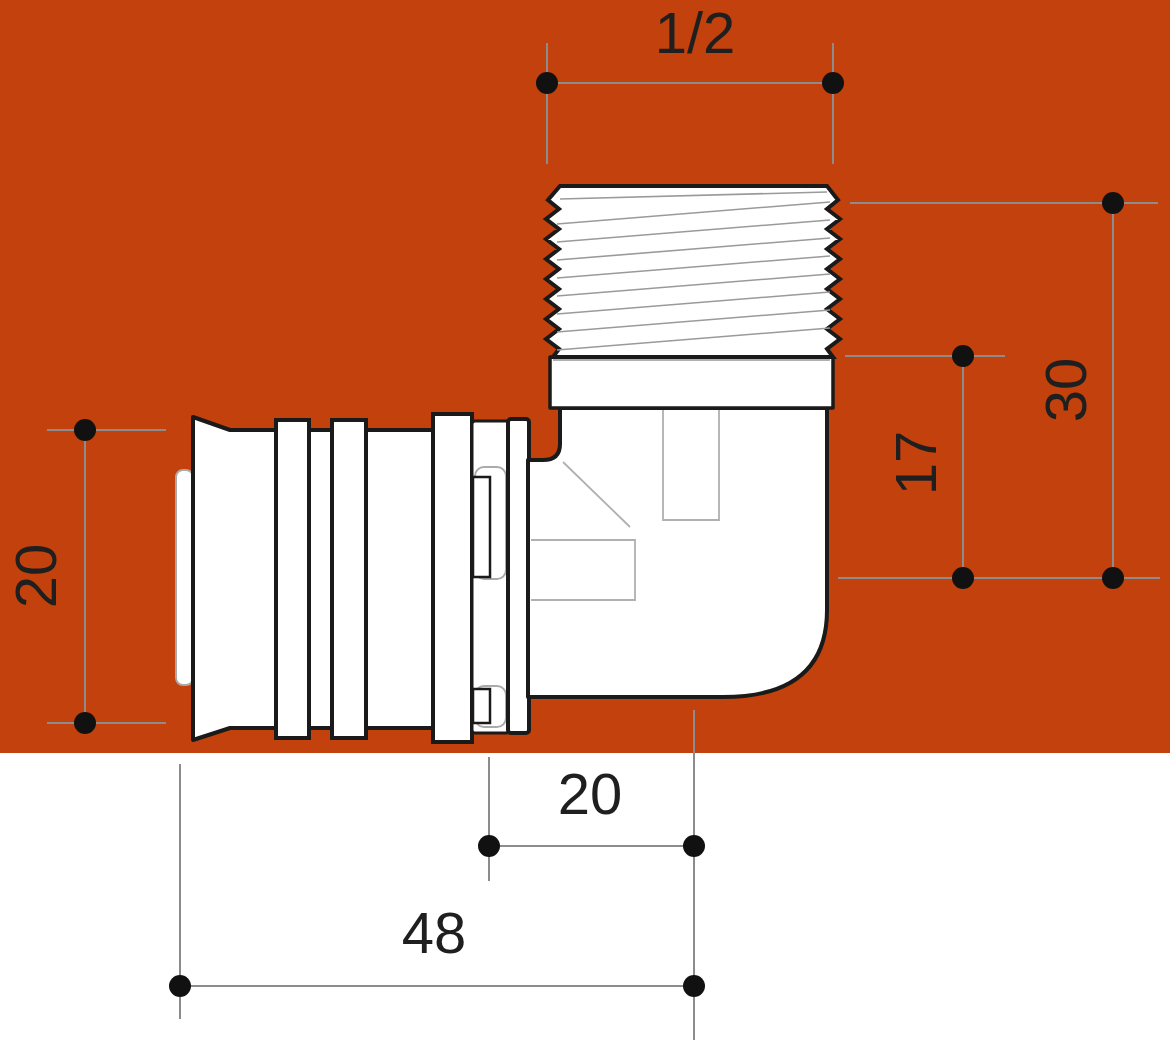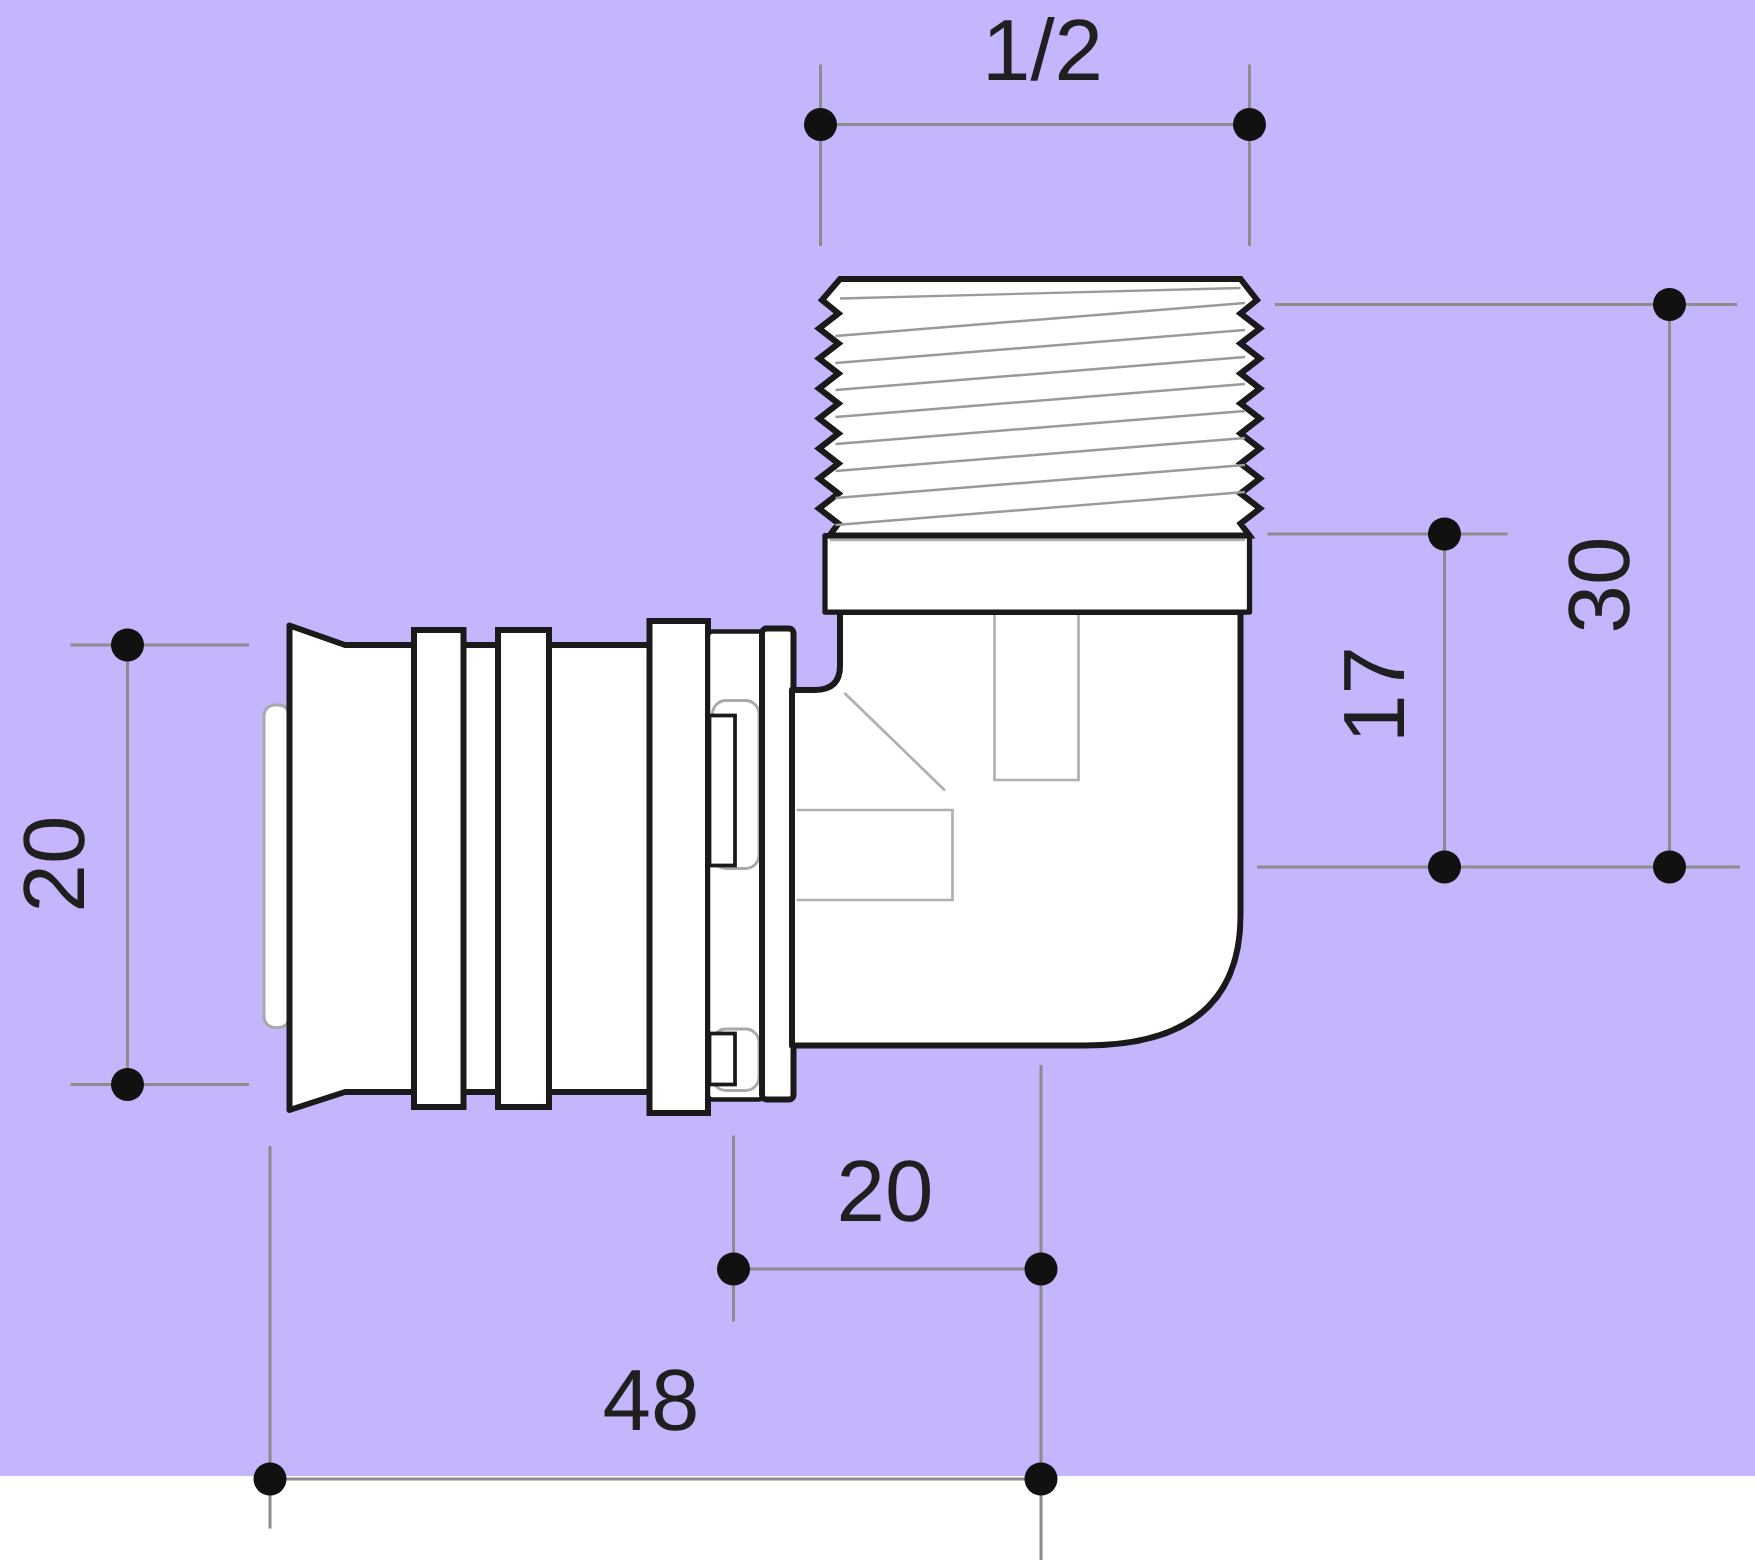--- a/index.html
+++ b/index.html
@@ -6,22 +6,22 @@
     margin: 0;
     padding: 0;
     background: #ffffff;
     width: 1170px;
     height: 1042px;
     overflow: hidden;
   }
   .stage {
     position: relative;
     width: 1170px;
-    height: 984px;
-    background: #c4b5fd;
+    height: 753px;
+    background: #c2410c;
   }
   svg text {
     font-family: "Liberation Sans", "DejaVu Sans", sans-serif;
     font-size: 58px;
     fill: #1f1f1f;
     stroke: none;
   }
 </style>
 </head>
 <body>

